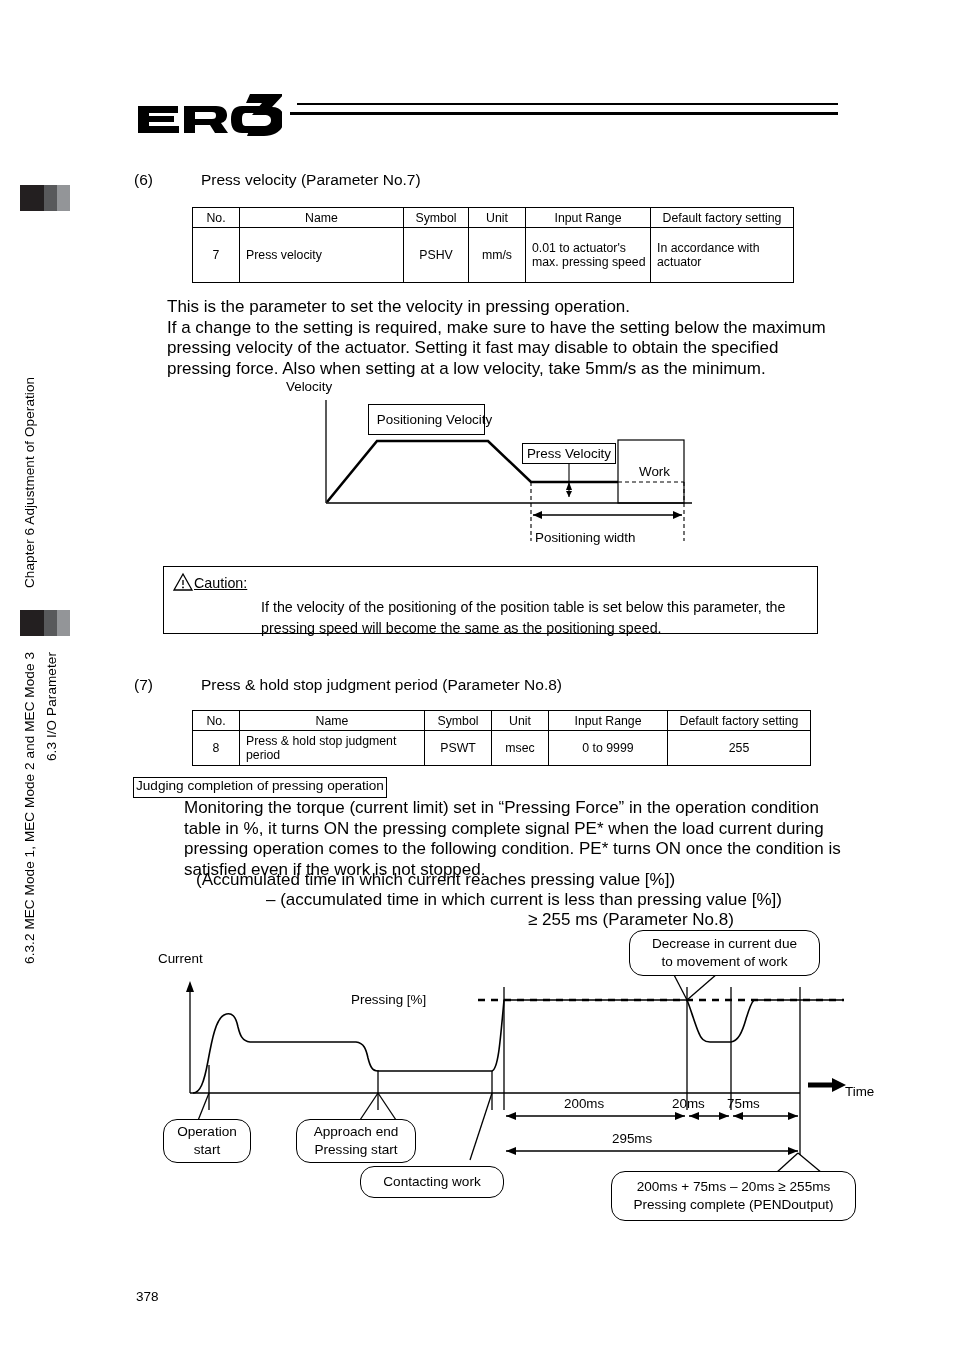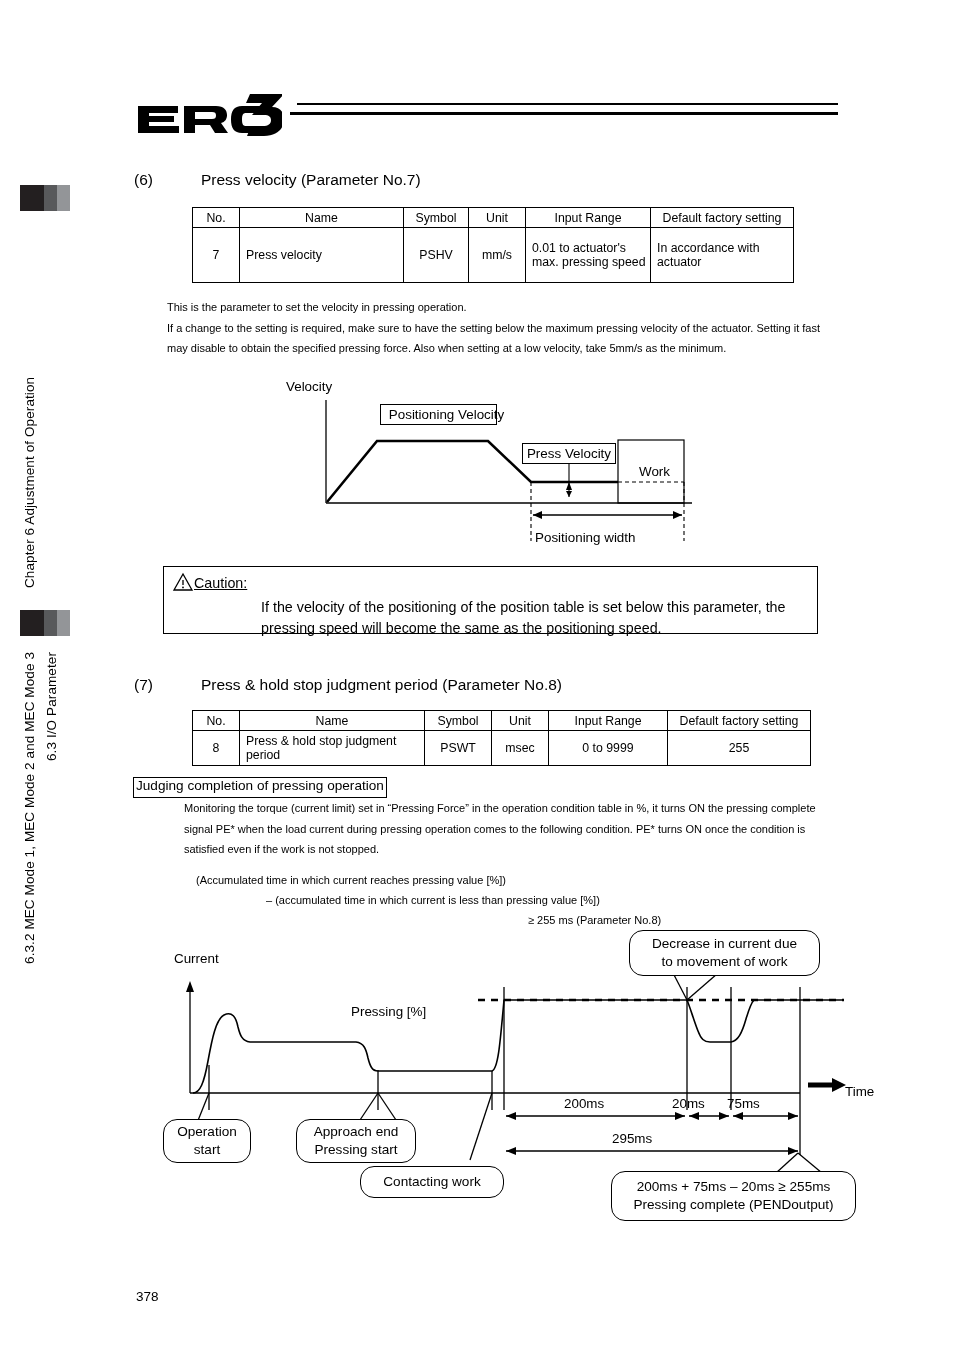--- a/index.html
+++ b/index.html
@@ -9,21 +9,21 @@
   .tab-blocks i{display:block;height:26px;}
   .b1{width:24px;background:#231f20;}
   .b2{width:13px;background:#58595b;}
   .b3{width:13px;background:#939598;}
   .vtext{position:absolute;writing-mode:vertical-rl;transform:rotate(180deg);
          font-size:13.5px;letter-spacing:.1px;white-space:nowrap;line-height:1.25;}
   .hrule{position:absolute;background:#000;}
   
   .sec-num{position:absolute;font-size:15.5px;}
   .sec-title{position:absolute;font-size:15.5px;margin-left:19px;}
-  .para{position:absolute;font-size:11px;line-height:20.5px;}
+  .para{position:absolute;font-size:17px;line-height:20.5px;}
   
   table.ptab{position:absolute;border-collapse:collapse;font-size:12.3px;}
   table.ptab th,table.ptab td{border:1px solid #000;padding:2px 4px;font-weight:normal;text-align:center;vertical-align:middle;}
   table.ptab th{height:15px;}
   table.ptab td.lft{text-align:left;padding-left:6px;}
   
   .caution{position:absolute;border:1.6px solid #000;box-sizing:border-box;}
   .caution-in{position:absolute;font-size:14.3px;line-height:20.5px;}
   
   .boxlbl{position:absolute;border:1px solid #000;font-size:13.6px;padding:0 2px 1px 2px;box-sizing:border-box;white-space:nowrap;}
@@ -117,21 +117,21 @@
 
     <line x1="213" y1="117" x2="362" y2="117" stroke="#000" stroke-width="1.4"></line>
     <polygon points="213,117 222,113 222,121" fill="#000"></polygon>
     <polygon points="362,117 353,113 353,121" fill="#000"></polygon>
 
     <line x1="249" y1="62" x2="249" y2="99" stroke="#000" stroke-width="1.1"></line>
     <polygon points="249,84 246,92 252,92" fill="#000"></polygon>
     <polygon points="249,99 246,93 252,93" fill="#000"></polygon>
   </svg>
 </div>
-<div class="dbox" style="left:380px;top:404px;width:117px;height:21px;padding-left:16px;">Positioning Velocity</div>
+<div class="dbox" style="left:368px;top:404px;width:117px;height:31px;padding-left:16px;">Positioning Velocity</div>
 <div class="dbox" style="left:522px;top:443px;width:94px;height:21px;">Press Velocity</div>
 <div class="dlabel" style="left:639px;top:464px;">Work</div>
 <div class="dlabel" style="left:535px;top:530px;">Positioning width</div>
 
 <div class="caution" style="left:163px;top:566px;width:655px;height:68px;"></div>
 <div class="svgwrap" style="left:172px;top:572px;">
   <svg width="22" height="20" viewBox="0 0 22 20">
     <polygon points="11,2 20,18 2,18" fill="none" stroke="#000" stroke-width="1.3"></polygon>
     <line x1="11" y1="8" x2="11" y2="13" stroke="#000" stroke-width="1.3"></line>
     <circle cx="11" cy="15.4" r="0.9" fill="#000"></circle>
@@ -163,22 +163,22 @@
   </tr>
 </tbody>
   </table>
 
 <div class="boxlbl" style="left:133px;top:777px;height:21px;">Judging completion of pressing operation</div>
 <div class="para" style="left:184px;top:798px;width:663px;">Monitoring the torque (current limit) set in “Pressing Force” in the operation condition table in %, it turns ON the pressing complete signal PE* when the load current during pressing operation comes to the following condition. PE* turns ON once the condition is satisfied even if the work is not stopped.</div>
 <div class="para" style="left:196px;top:870px;">(Accumulated time in which current reaches pressing value [%])</div>
 <div class="para" style="left:266px;top:890px;">– (accumulated time in which current is less than pressing value [%])</div>
 <div class="para" style="left:528px;top:910px;">≥ 255 ms (Parameter No.8)</div>
 
-<div class="dlabel" style="left:174px;top:951px;">Current</div>
-<div class="dlabel" style="left:351px;top:992px;margin-top:12px;">Pressing [%]</div>
+<div class="dlabel" style="left:158px;top:951px;">Current</div>
+<div class="dlabel" style="left:351px;top:992px;">Pressing [%]</div>
 <div class="dlabel" style="left:845px;top:1084px;">Time</div>
 
 <div class="svgwrap" style="left:160px;top:965px;">
   <svg width="690" height="230" viewBox="0 0 690 230">
 
     <line x1="30" y1="128" x2="30" y2="22" stroke="#000" stroke-width="1.3"></line>
     <polygon points="30,16 26,27 34,27" fill="#000"></polygon>
 
     <line x1="30" y1="128" x2="640" y2="128" stroke="#000" stroke-width="1.3"></line>
 

